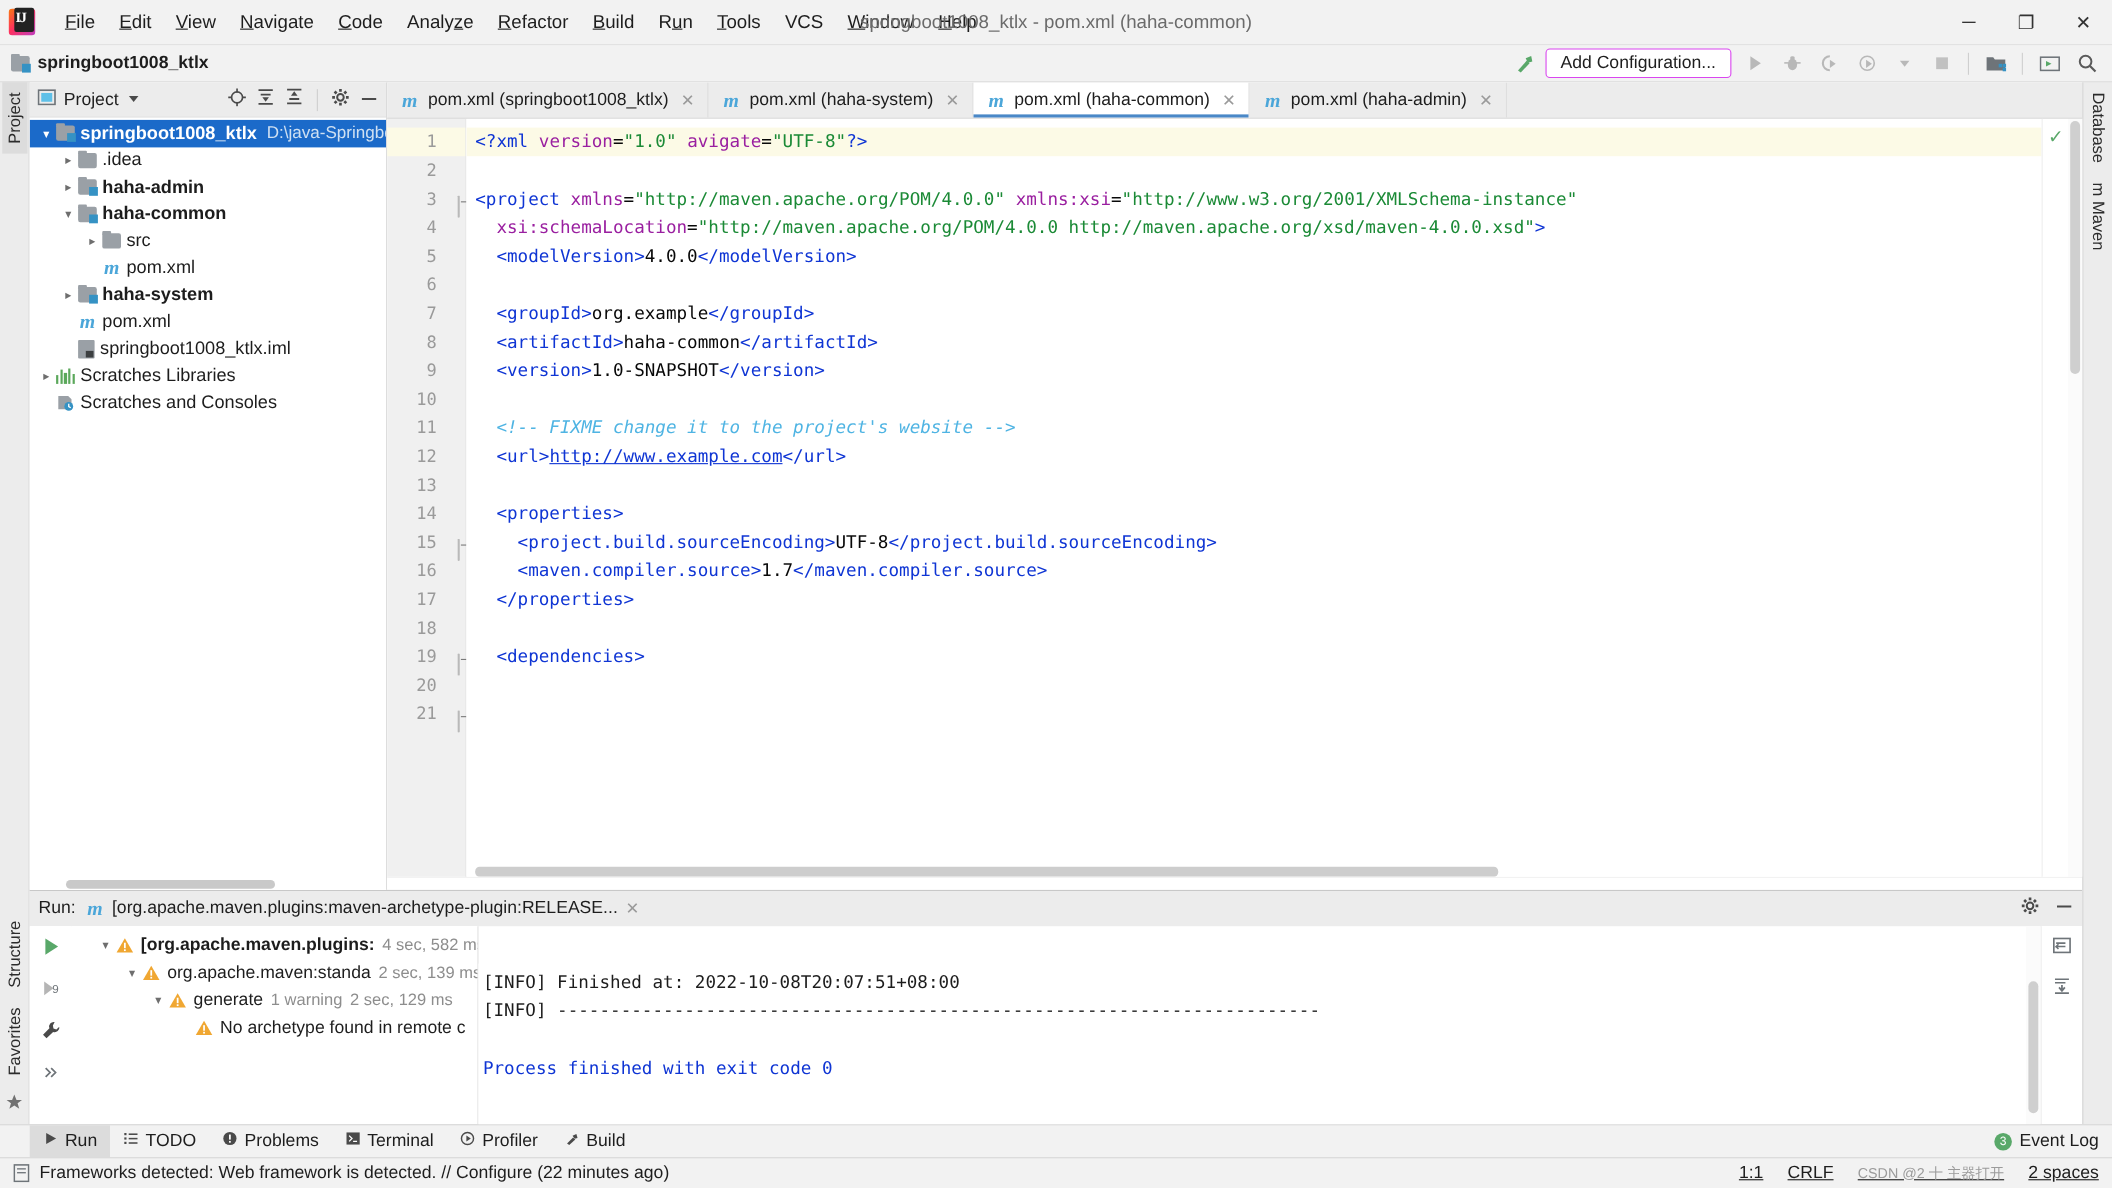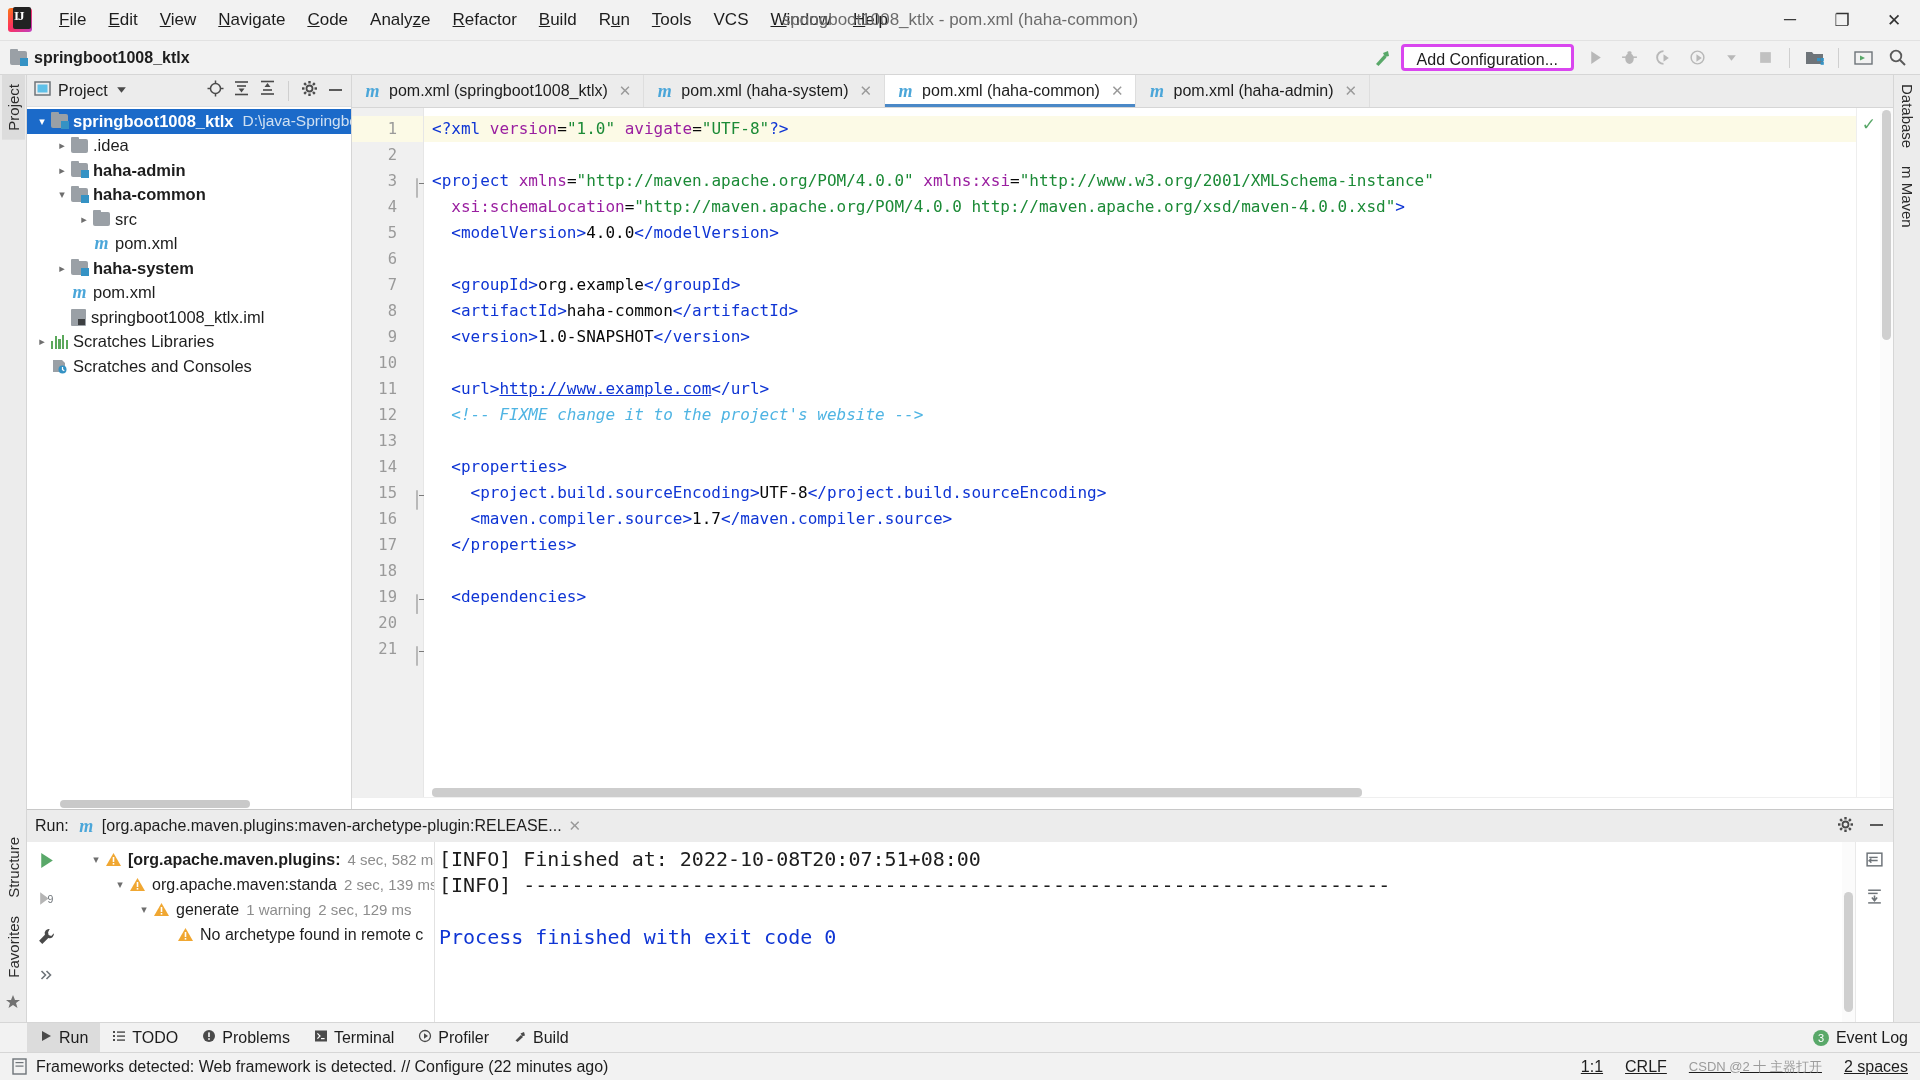--- a/index.html
+++ b/index.html
@@ -45,21 +45,21 @@
     padding-left: 10px;
   }
   .nav-crumb { display: flex; align-items: center; gap: 7px; font-size: 16px; font-weight: bold; }
   .folder-ico { width: 17px; height: 14px; position: relative; flex: 0 0 auto; }
   .folder-ico .body { position: absolute; inset: 0; background: #9aa0a6; border-radius: 1px 2px 2px 2px; }
   .folder-ico .tab { position: absolute; left: 0; top: -2px; width: 8px; height: 3px; background: #9aa0a6; border-radius: 1px 1px 0 0; }
   .folder-ico .badge { position: absolute; right: -1px; bottom: -1px; width: 8px; height: 8px; background: #3592c4; }
   .nav-right { margin-left: auto; display: flex; align-items: center; gap: 8px; padding-right: 10px; }
   .hammer { width: 22px; height: 22px; display: inline-block; position: relative; }
   .addcfg {
-    border: 3px solid #d946ef; background: #fff; border-radius: 4px;
+    border: 1px solid #d946ef; background: #fff; border-radius: 4px;
     padding: 4px 13px; font-size: 16px; color: #1d1d1d; height: 27px; line-height: 18px; white-space: nowrap;
   }
   .tb-ico { width: 26px; height: 26px; display: flex; align-items: center; justify-content: center; opacity: .55; }
   .tb-sep { width: 1px; height: 20px; background: #cfcfcf; margin: 0 3px; }
 
   
   .body-row { flex: 1 1 auto; display: flex; min-height: 0; }
   .left-strip, .right-strip {
     width: 27px; flex: 0 0 27px; background: #ececec;
     display: flex; flex-direction: column; align-items: center;
@@ -155,21 +155,21 @@
   .run-head .rtitle { display: flex; align-items: center; gap: 7px; }
   .run-head .xx { color: #9a9a9a; font-size: 15px; }
   .run-head .rt-right { margin-left: auto; display: flex; align-items: center; gap: 14px; }
   .run-body { flex: 1 1 auto; display: flex; min-height: 0; }
   .run-tools { width: 38px; flex: 0 0 38px; display: flex; flex-direction: column; align-items: center; gap: 14px; padding-top: 9px; background: #fff; }
   .run-tree { width: 370px; flex: 0 0 370px; background: #fff; border-right: 1px solid #e2e2e2; padding-top: 5px; overflow: hidden; }
   .rrow { display: flex; align-items: center; height: 25px; font-size: 16px; white-space: nowrap; }
   .warn-ico { width: 17px; height: 15px; position: relative; flex: 0 0 17px; margin-right: 6px; }
   .warn-ico svg { display: block; }
   .dim { color: #8d8d8d; font-size: 15px; margin-left: 7px; }
-  .console { flex: 1 1 auto; background: #fff; font-family: "DejaVu Sans Mono", monospace; font-size: 20px; padding: 4px 0 0 4px; overflow: hidden; position: relative; color: #1d1d1d; }
+  .console { flex: 1 1 auto; background: #fff; font-family: "DejaVu Sans Mono", monospace; font-size: 16px; padding: 4px 0 0 4px; overflow: hidden; position: relative; color: #1d1d1d; margin-top: 34px; }
   .console .cl { height: 26px; line-height: 26px; white-space: pre; }
   .console .blue { color: #0f35d4; }
   .console-scroll { width: 13px; flex: 0 0 13px; background: #fbfbfb; position: relative; }
   .console-scroll .thumb { position: absolute; left: 2px; bottom: 10px; width: 9px; height: 120px; background: #cfcfcf; border-radius: 5px; }
   .run-right-tools { width: 38px; flex: 0 0 38px; display: flex; flex-direction: column; align-items: center; gap: 14px; padding-top: 9px; background: #fff; border-left: 1px solid #e9e9e9; }
 
   
   .bottombar {
     height: 30px; flex: 0 0 30px; display: flex; align-items: center;
     background: #f2f2f2; border-top: 1px solid #d6d6d6; padding-left: 27px;
@@ -526,22 +526,22 @@
               <div class="cline hl"><span class="tg">&lt;?</span><span class="tg">xml</span><span class="pl"> </span><span class="at">version</span><span class="pl">=</span><span class="st">"1.0"</span><span class="pl"> </span><span class="at">avigate</span><span class="pl">=</span><span class="st">"UTF-8"</span><span class="tg">?&gt;</span></div>
                 <div class="cline">&nbsp;</div>
                 <div class="cline"><span class="tg">&lt;project </span><span class="at">xmlns</span><span class="pl">=</span><span class="st">"http://maven.apache.org/POM/4.0.0"</span><span class="pl"> </span><span class="at">xmlns:xsi</span><span class="pl">=</span><span class="st">"http://www.w3.org/2001/XMLSchema-instance"</span></div>
                 <div class="cline"><span>  </span><span class="at">xsi:schemaLocation</span><span class="pl">=</span><span class="st">"http://maven.apache.org/POM/4.0.0 http://maven.apache.org/xsd/maven-4.0.0.xsd"</span><span class="tg">&gt;</span></div>
                 <div class="cline"><span>  </span><span class="tg">&lt;modelVersion&gt;</span><span class="pl">4.0.0</span><span class="tg">&lt;/modelVersion&gt;</span></div>
                 <div class="cline">&nbsp;</div>
                 <div class="cline"><span>  </span><span class="tg">&lt;groupId&gt;</span><span class="pl">org.example</span><span class="tg">&lt;/groupId&gt;</span></div>
                 <div class="cline"><span>  </span><span class="tg">&lt;artifactId&gt;</span><span class="pl">haha-common</span><span class="tg">&lt;/artifactId&gt;</span></div>
                 <div class="cline"><span>  </span><span class="tg">&lt;version&gt;</span><span class="pl">1.0-SNAPSHOT</span><span class="tg">&lt;/version&gt;</span></div>
                 <div class="cline">&nbsp;</div>
+                <div class="cline"><span>  </span><span class="cm">&lt;!-- FIXME change it to the project's website --&gt;</span></div>
                 <div class="cline"><span>  </span><span class="tg">&lt;url&gt;</span><span class="lnk">http://www.example.com</span><span class="tg">&lt;/url&gt;</span></div>
-                <div class="cline"><span>  </span><span class="cm">&lt;!-- FIXME change it to the project's website --&gt;</span></div>
                 <div class="cline">&nbsp;</div>
                 <div class="cline"><span>  </span><span class="tg">&lt;properties&gt;</span></div>
                 <div class="cline"><span>    </span><span class="tg">&lt;project.build.sourceEncoding&gt;</span><span class="pl">UTF-8</span><span class="tg">&lt;/project.build.sourceEncoding&gt;</span></div>
                 <div class="cline"><span>    </span><span class="tg">&lt;maven.compiler.source&gt;</span><span class="pl">1.7</span><span class="tg">&lt;/maven.compiler.source&gt;</span></div>
                 <div class="cline"><span>  </span><span class="tg">&lt;/properties&gt;</span></div>
                 <div class="cline">&nbsp;</div>
                 <div class="cline"><span>  </span><span class="tg">&lt;dependencies&gt;</span></div>
                 <div class="code-hscroll">
                   <span class="thumb"></span>
                 </div>

